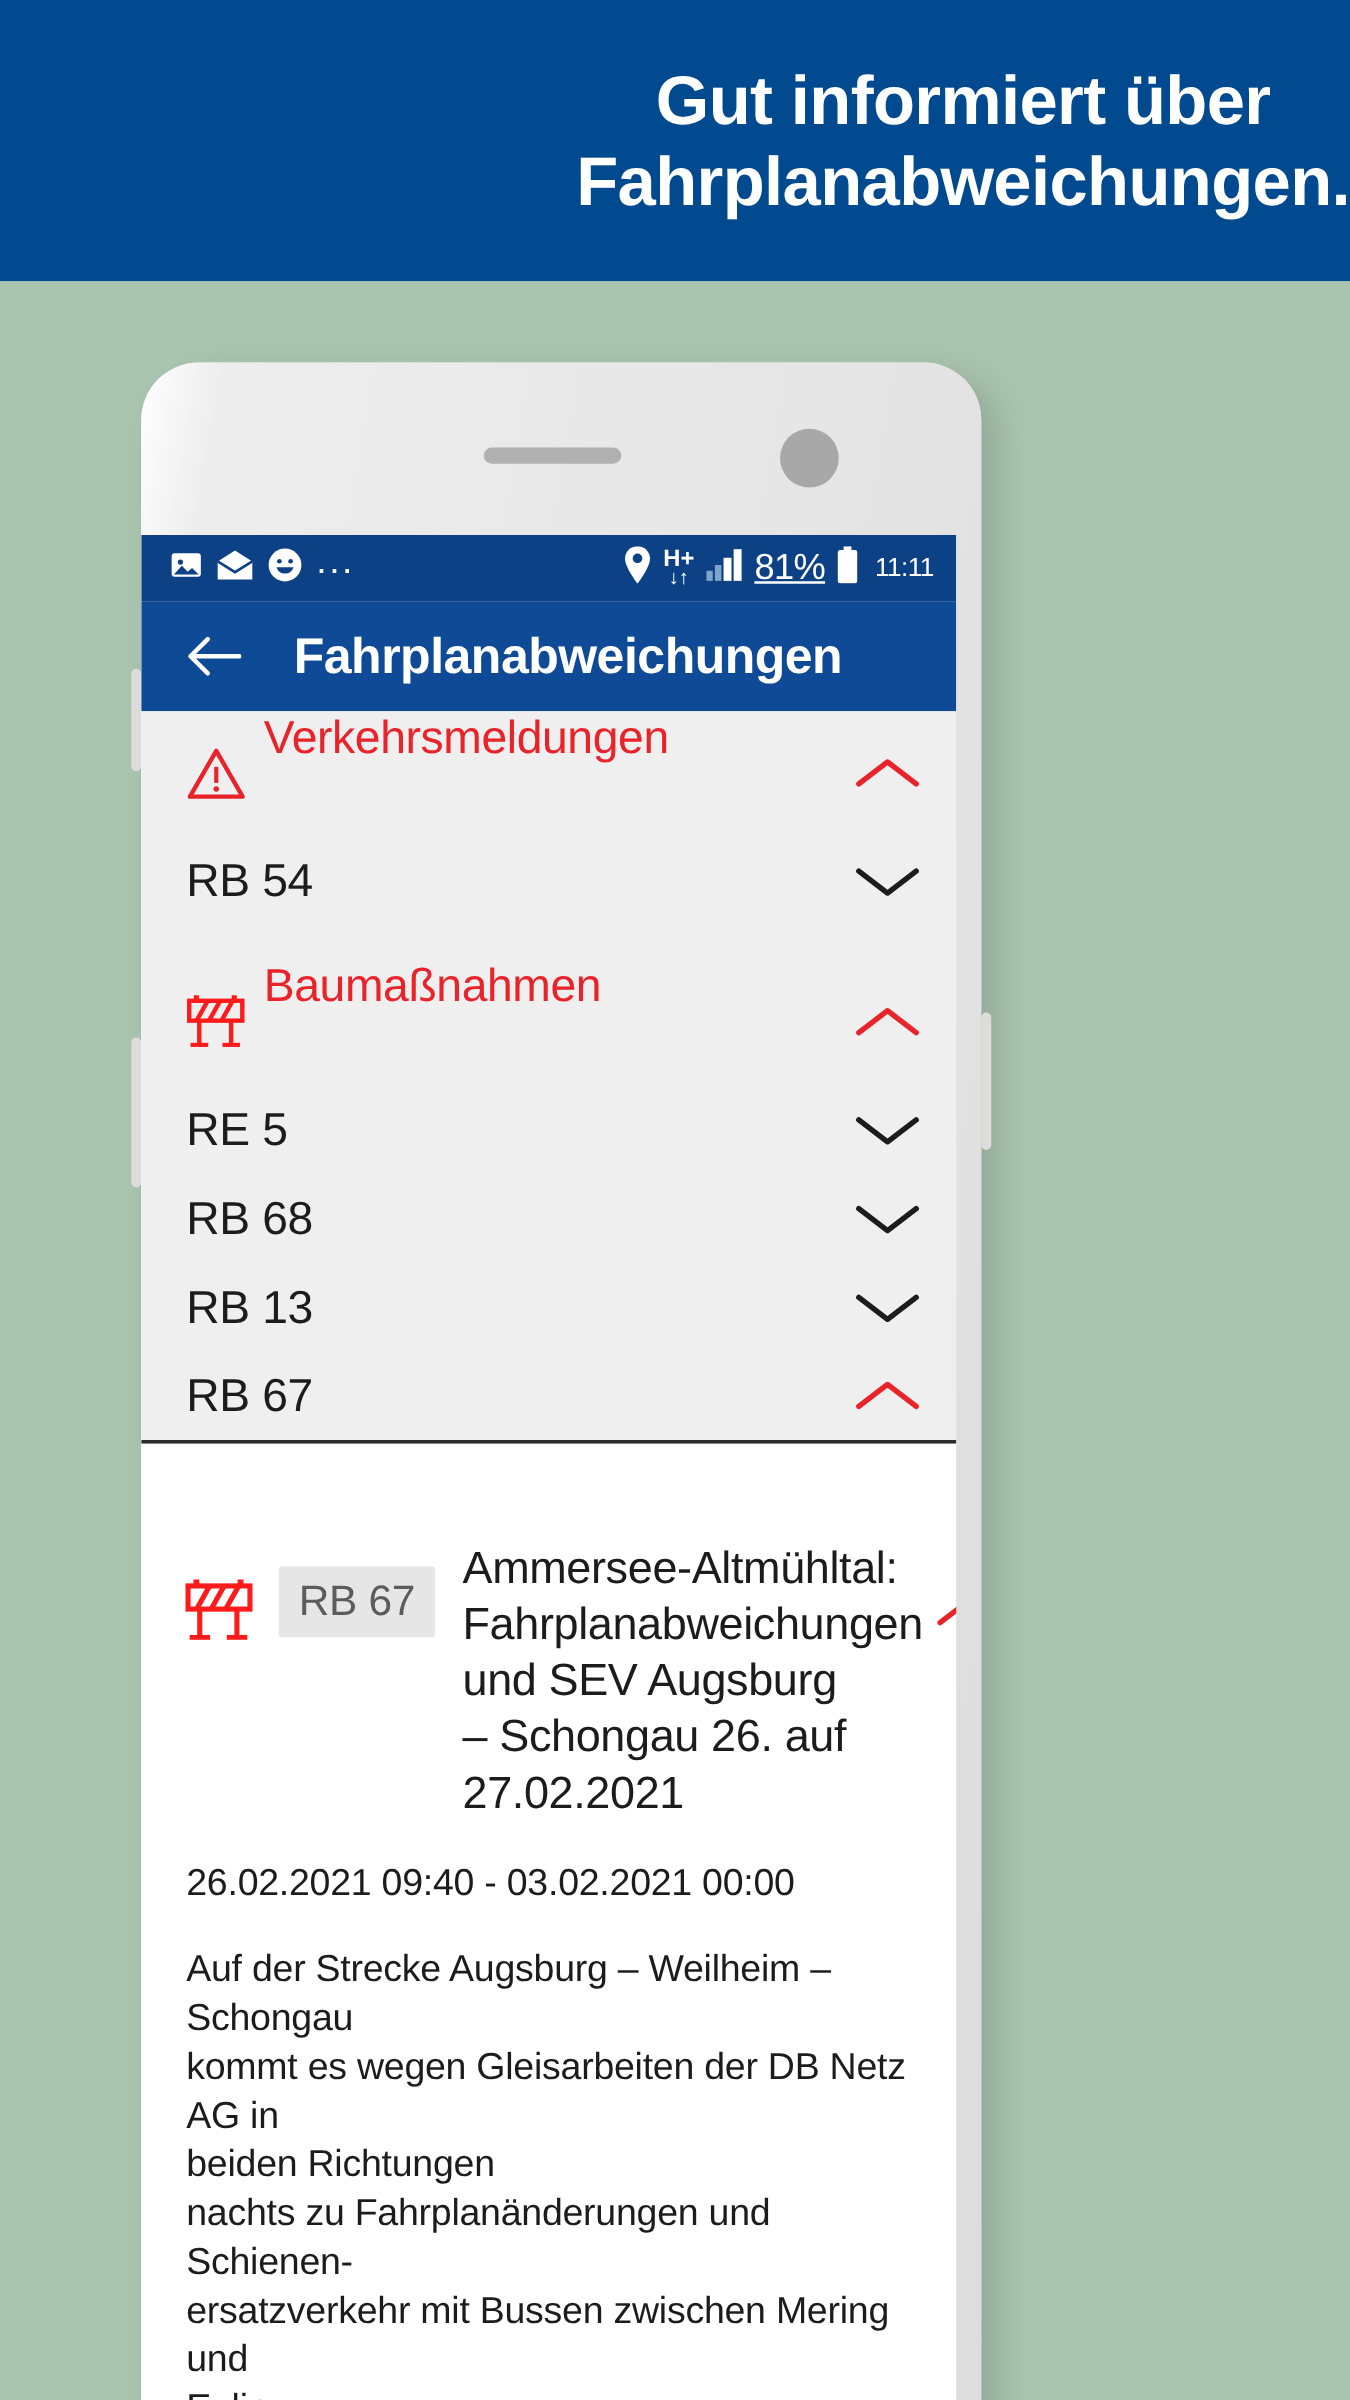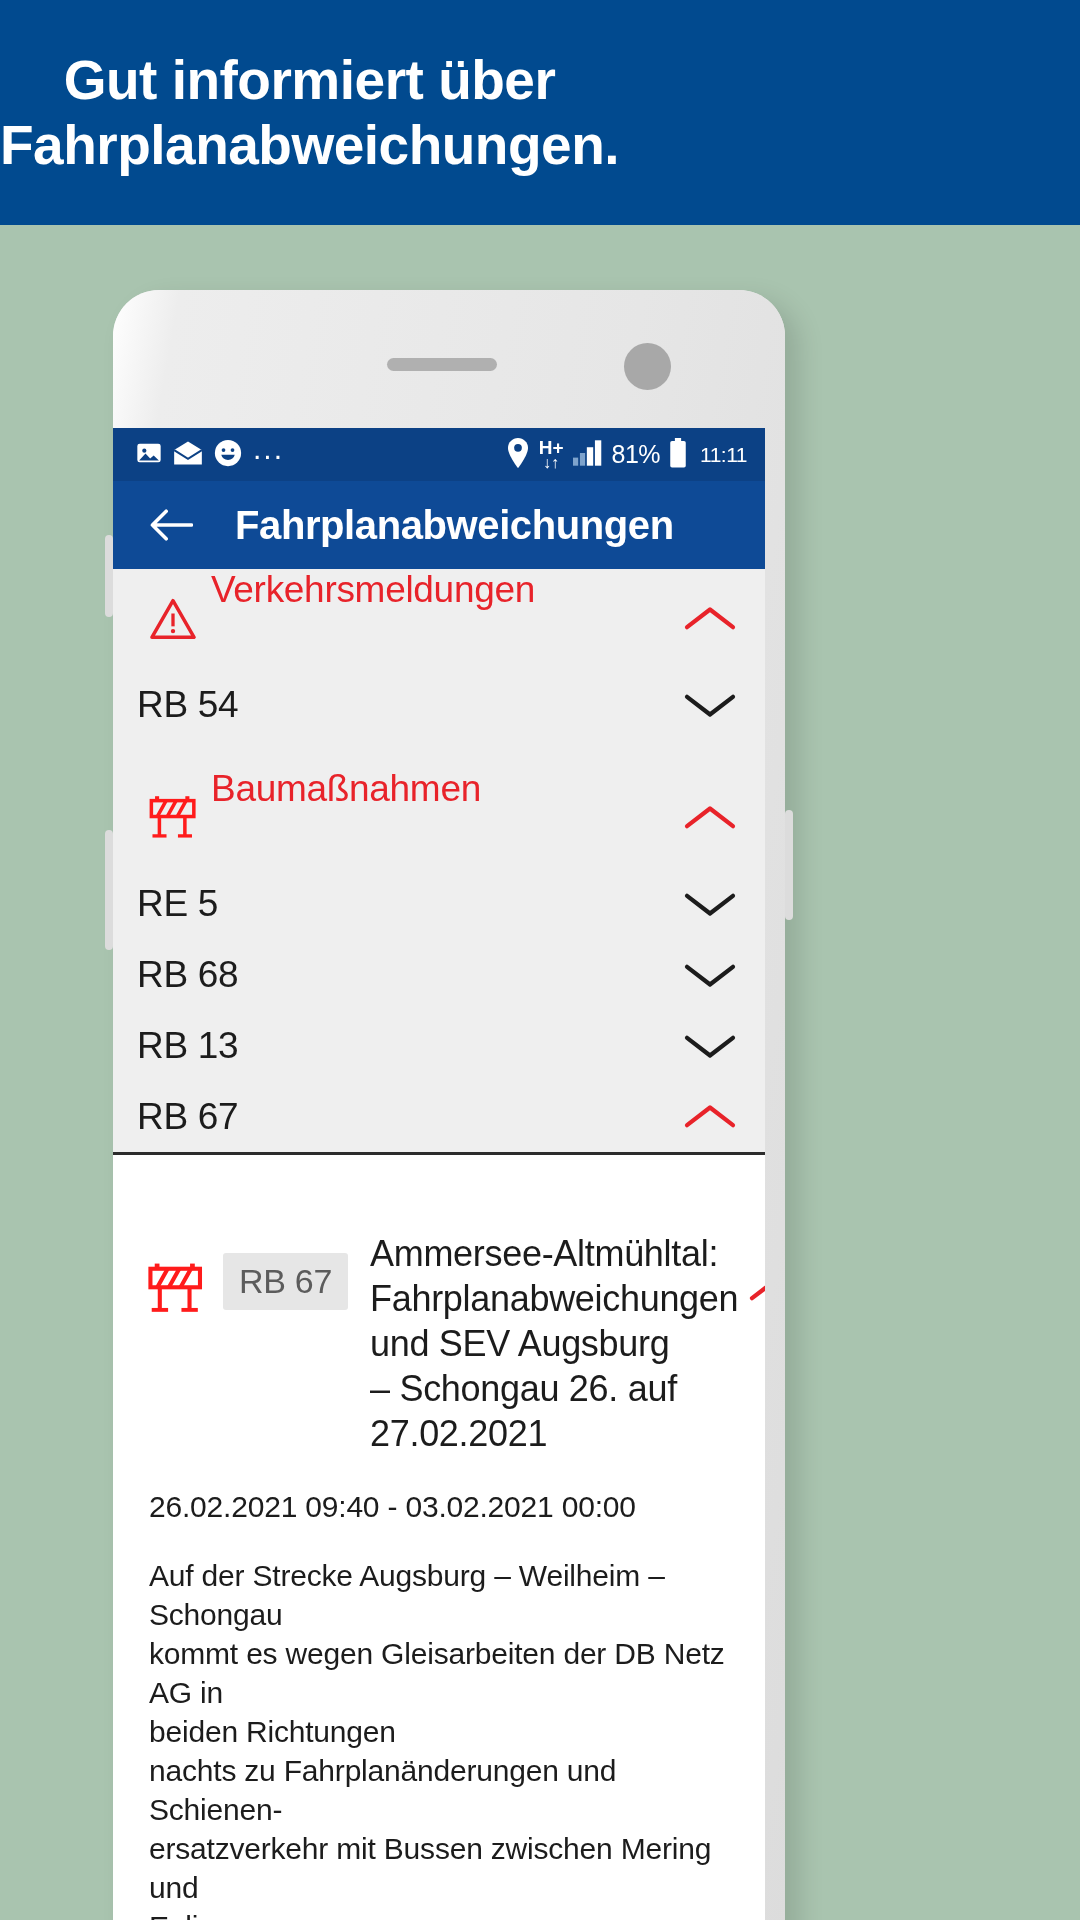--- a/index.html
+++ b/index.html
@@ -8,21 +8,21 @@
     font-family:"Liberation Sans", sans-serif;
     background:#a9c4af;
     overflow:hidden;
     position:relative;
   }
 
   
   .banner {
     position:absolute; left:0; top:0; width:1080px; height:225px;
     background:#014a8f;
-    display:flex; align-items:center; justify-content:flex-start;
+    display:flex; align-items:center; justify-content:flex-end;
   }
   .banner-text {
     color:#ffffff;
     font-size:55px;
     line-height:1.17;
     font-weight:600;
     text-align:center;
     letter-spacing:-0.5px;
     white-space:pre-line;
   }
@@ -74,21 +74,21 @@
   
   .statusbar {
     height:53px; background:#0c4185;
     display:flex; align-items:center;
     padding:0 18px 0 22px;
     color:#fff;
   }
   .sb-left { display:flex; align-items:center; gap:10px; }
   .sb-right { margin-left:auto; display:flex; align-items:center; gap:9px; }
   .sb-dots { font-size:30px; line-height:10px; letter-spacing:2px; padding-bottom:12px; }
-  .sb-pct { font-size:25px; font-weight:400; letter-spacing:-0.5px; }
+  .sb-pct { font-size:29px; font-weight:400; letter-spacing:-0.5px;text-decoration:underline; }
   .sb-time { font-size:21px; font-weight:400; letter-spacing:-0.5px; margin-left:4px; }
   .hplus { display:flex; flex-direction:column; align-items:center; line-height:0.82; }
   .hplus .h1 { font-size:19px; font-weight:700; }
   .hplus .h2 { font-size:16px; font-weight:700; }
 
   
   .appbar {
     height:88px; background:#0e4a96;
     display:flex; align-items:center; gap:42px;
     padding-left:36px;
@@ -106,21 +106,21 @@
   }
   .sec-icon { width:52px; display:flex; align-items:center; justify-content:flex-start; }
   .sec-label {
     color:#e8232a; font-size:37px; font-weight:400; letter-spacing:-0.3px;
     margin-left:10px;
   }
   .chev { margin-left:auto; display:flex; align-items:center; }
 
   .route-row {
     display:flex; align-items:center;
-    height:71px; padding:0 28px 0 24px;
+    height:71px; padding:0 28px 0 36px;
   }
   .route-label { color:#1c1c1c; font-size:37px; letter-spacing:-0.3px; }
   .gap { height:28px; }
 
   .divider { height:3px; background:#2c2c2c; }
 
   
   .detail {
     background:#ffffff;
     padding:34px 30px 20px 34px;

